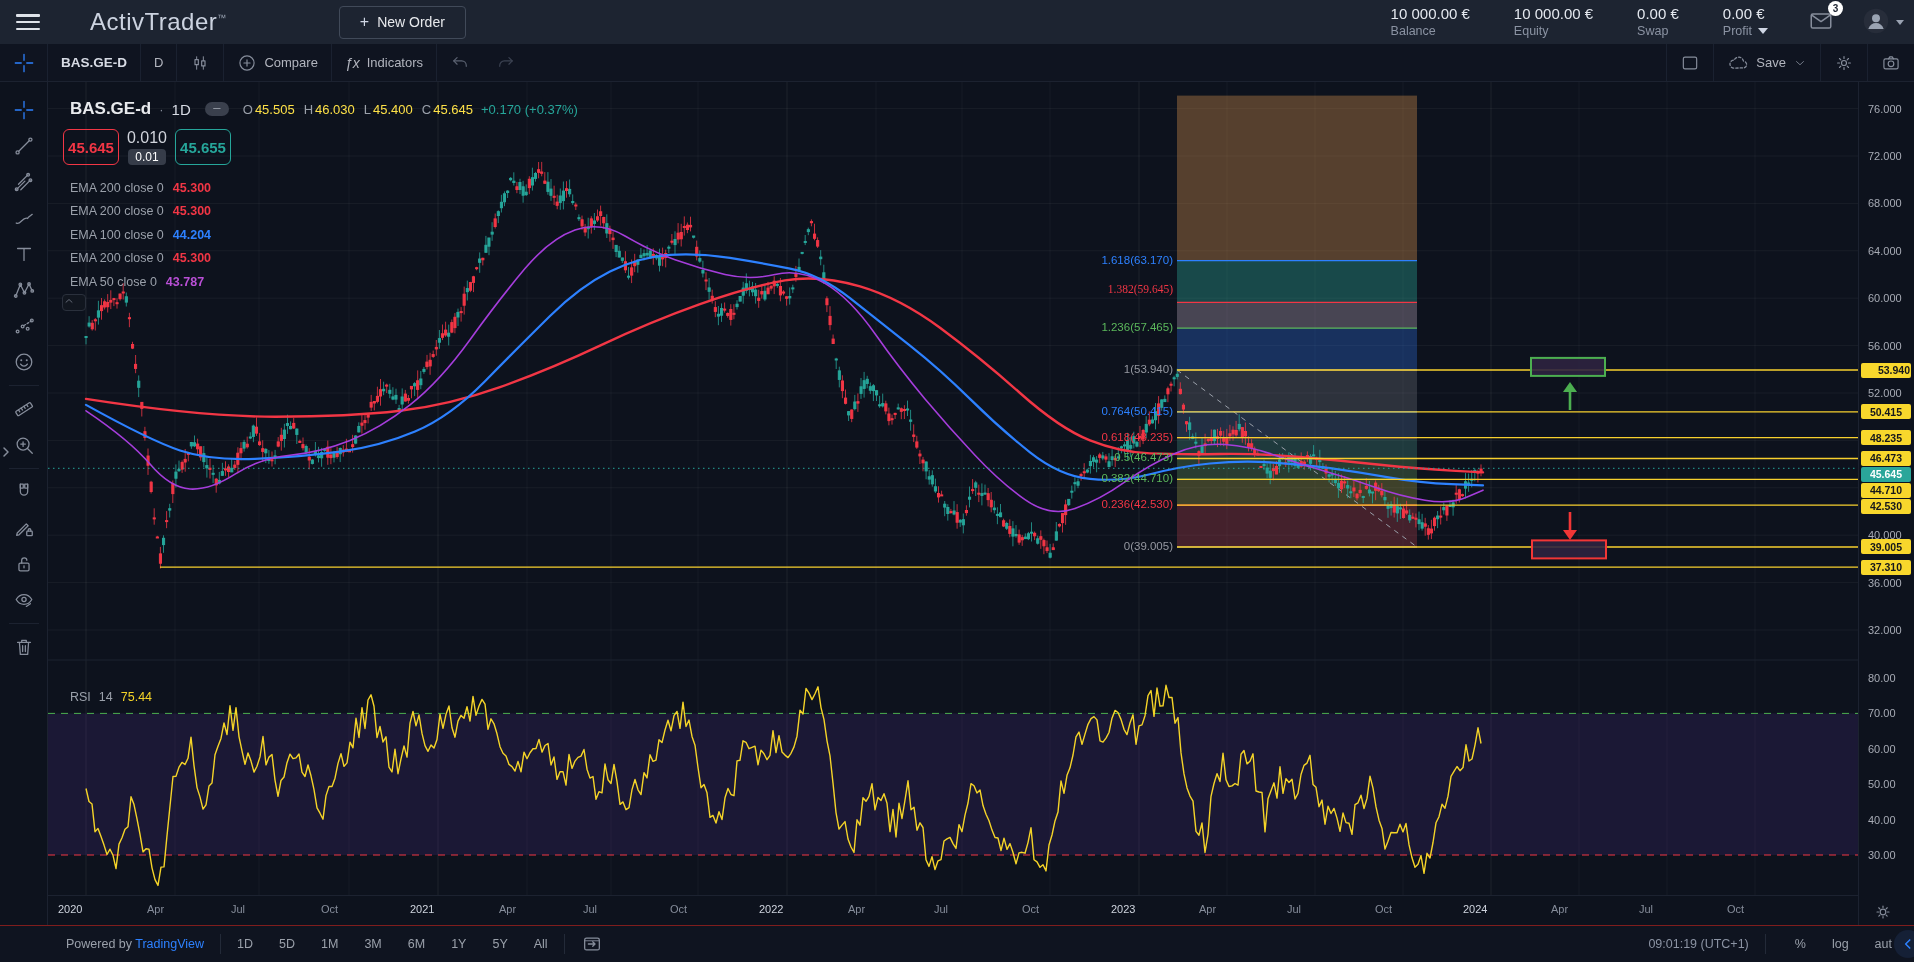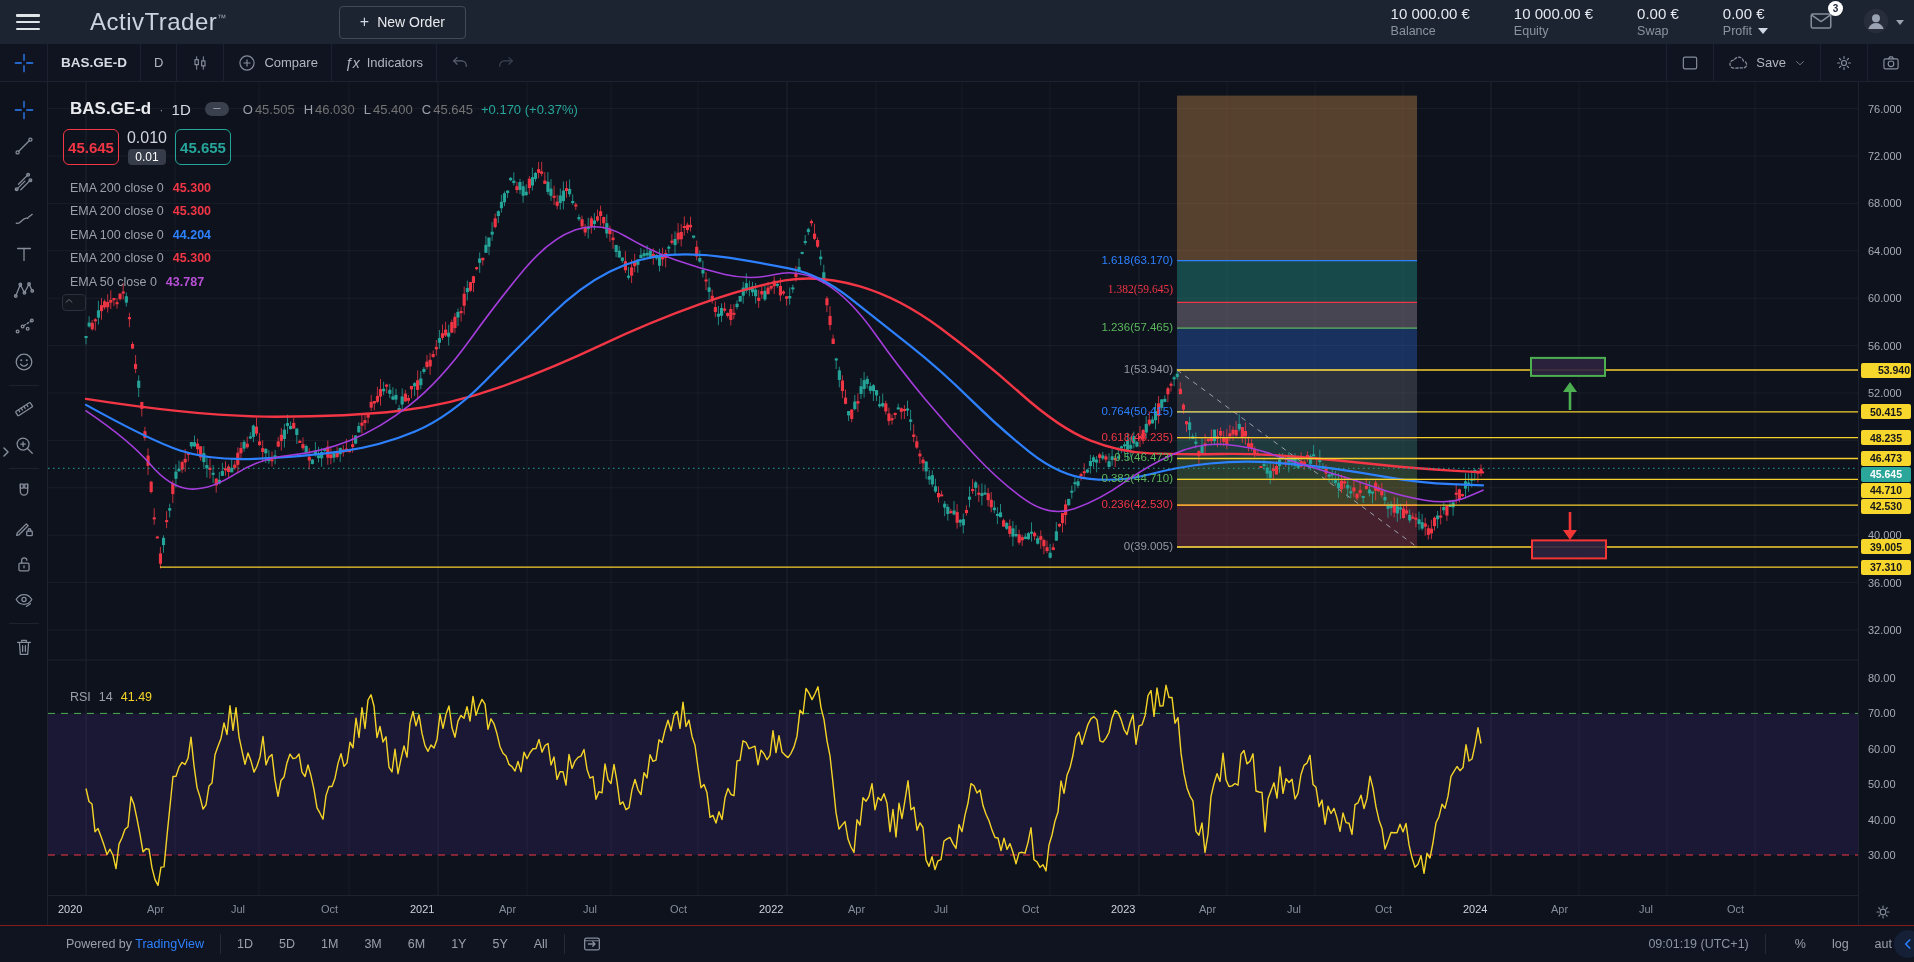--- a/index.html
+++ b/index.html
@@ -43,21 +43,21 @@
   .time-axis{position:absolute;left:0;top:813px;width:100%;height:30px;border-top:1px solid #1c2230}
   .t-label{position:absolute;top:7px;width:56px;margin-left:-28px;font-size:11px;color:#868d9b}
   .t-label.year{color:#cfd4de}
   
   .legend-row{position:absolute;left:22px;top:17px;display:flex;align-items:center;gap:8px;z-index:10;white-space:nowrap}
   .lg-sym{font-size:17px;font-weight:bold;color:#e8eaed}
   .lg-dot{color:#868d9b}
   .lg-int{font-size:15px;color:#d7dbe4}
   .minus-chip{width:24px;height:14px;border-radius:7px;background:#3a404d;color:#9aa0aa;font-size:13px;line-height:12px;text-align:center;margin:0 6px;cursor:pointer}
   .ohlc{display:flex;gap:9px;font-size:13px}
-  .ohlc .k{color:#9aa0aa}.ohlc .v{color:#737373;margin-left:2px}
+  .ohlc .k{color:#9aa0aa}.ohlc .v{color:#fde047;margin-left:2px}
   .lg-change{font-size:13px;color:#26a69a}
   .quote{position:absolute;left:15px;top:47px;display:flex;align-items:center;gap:5px;z-index:10}
   .qbox{width:56px;height:36px;border-radius:6px;display:flex;align-items:center;justify-content:center;font-size:15px;font-weight:bold;cursor:pointer}
   .qbid{border:1.5px solid #f23645;color:#f23645}
   .qask{border:1.5px solid #26a69a;color:#26a69a}
   .spread{width:46px;display:flex;flex-direction:column;align-items:center;gap:2px}
   .spread .raw{font-size:16px;color:#d1d4dc}
   .spread .chip{background:#363c49;color:#fff;font-size:12px;border-radius:4px;padding:1px 7px}
   .ema-list{position:absolute;left:22px;top:94px;z-index:10}
   .ema-row{height:23.5px;display:flex;align-items:center;font-size:12.5px;white-space:nowrap}
@@ -1425,21 +1425,21 @@
       <span class="icn">
         <svg viewBox="0 0 24 24" width="12" height="12" fill="none" stroke="currentColor" stroke-width="1.4" stroke-linecap="round" stroke-linejoin="round">
           <path d="M6 14.5L12 9l6 5.5"></path>
         </svg>
       </span>
     </div>
 
   <div class="rsi-legend">
     <span class="nm">RSI</span>
     <span class="pr">14</span>
-    <span class="vl">41.49</span>
+    <span class="vl">75.44</span>
   </div>
 
   <div id="fib-labels">
       <span class="fib-lab" style="color: rgb(45, 129, 255); top: 171.636px;">1.618(63.170)</span>
       <span class="fib-lab" style="color: rgb(242, 54, 69); top: 201px; font-family: Liberation Serif, serif;">1.382(59.645)</span>
       <span class="fib-lab" style="color: rgb(92, 184, 92); top: 239.24px;">1.236(57.465)</span>
       <span class="fib-lab" style="color: rgb(149, 152, 161); top: 281.011px;">1(53.940)</span>
       <span class="fib-lab" style="color: rgb(45, 129, 255); top: 322.782px;">0.764(50.415)</span>
       <span class="fib-lab" style="color: rgb(242, 54, 69); top: 348.615px;">0.618(48.235)</span>
       <span class="fib-lab" style="color: rgb(92, 184, 92); top: 369.495px;">0.5(46.473)</span>

